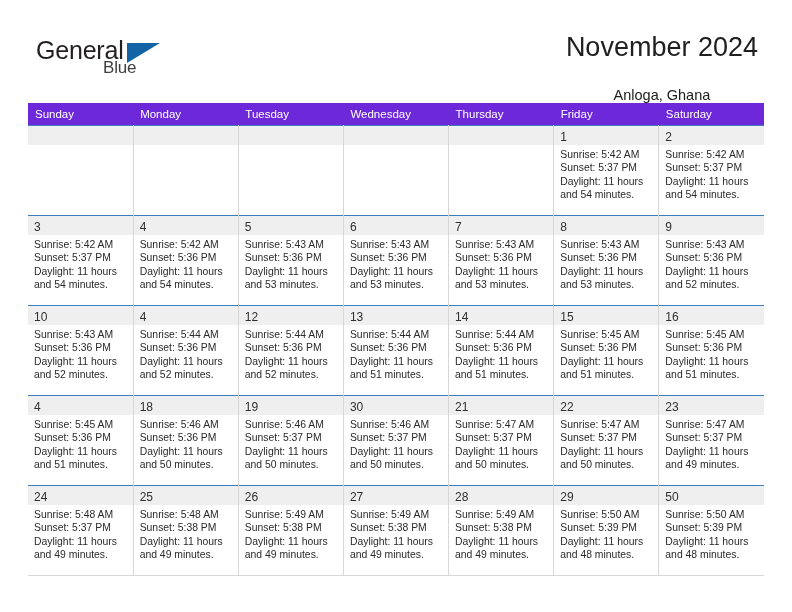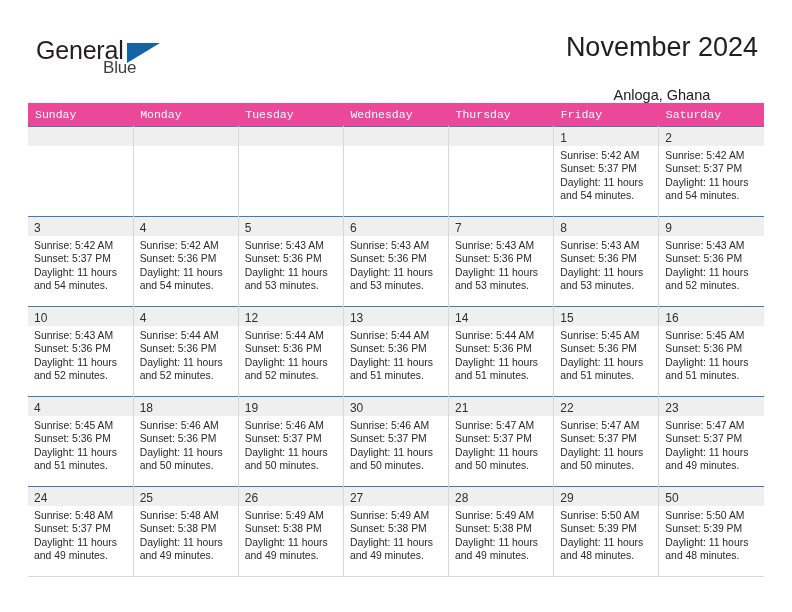--- a/index.html
+++ b/index.html
@@ -88,30 +88,29 @@
   
   .calendar {
     position: absolute;
     left: 28px;
     top: 103px;
     width: 736px;
     border-collapse: collapse;
     table-layout: fixed;
   }
   .calendar th {
-    background: #ec4899;
+    background: #6d28d9;
     color: #ffffff;
     font-size: 11.5px;
     font-weight: normal;
     text-align: left;
     padding: 5px 0 5px 7px;
     height: 19px;
     border: none;
     box-sizing: border-box;
-    font-family: Liberation Mono, monospace;
   }
   .calendar td {
     width: 105.14px;
     height: 90px;
     vertical-align: top;
     padding: 0;
     background: #ffffff;
     border-top: 1px solid #3a7ebf;
     border-right: 1px solid #d7d7d7;
     box-sizing: border-box;

